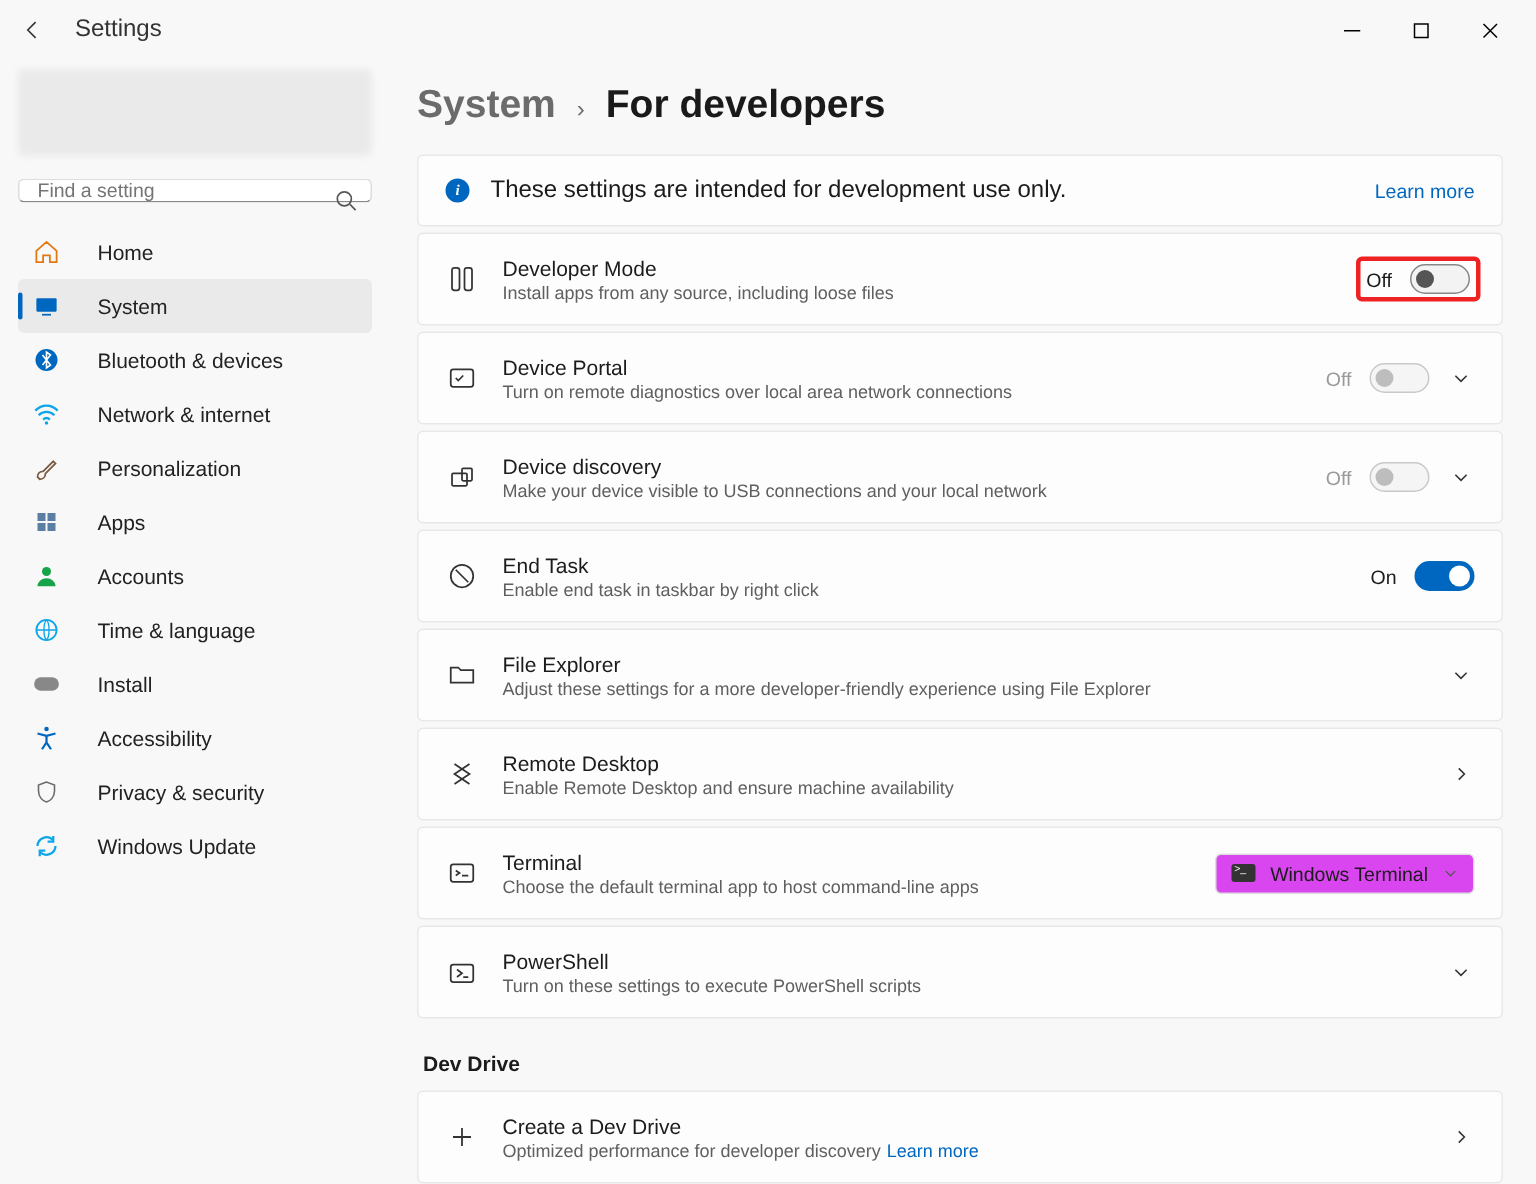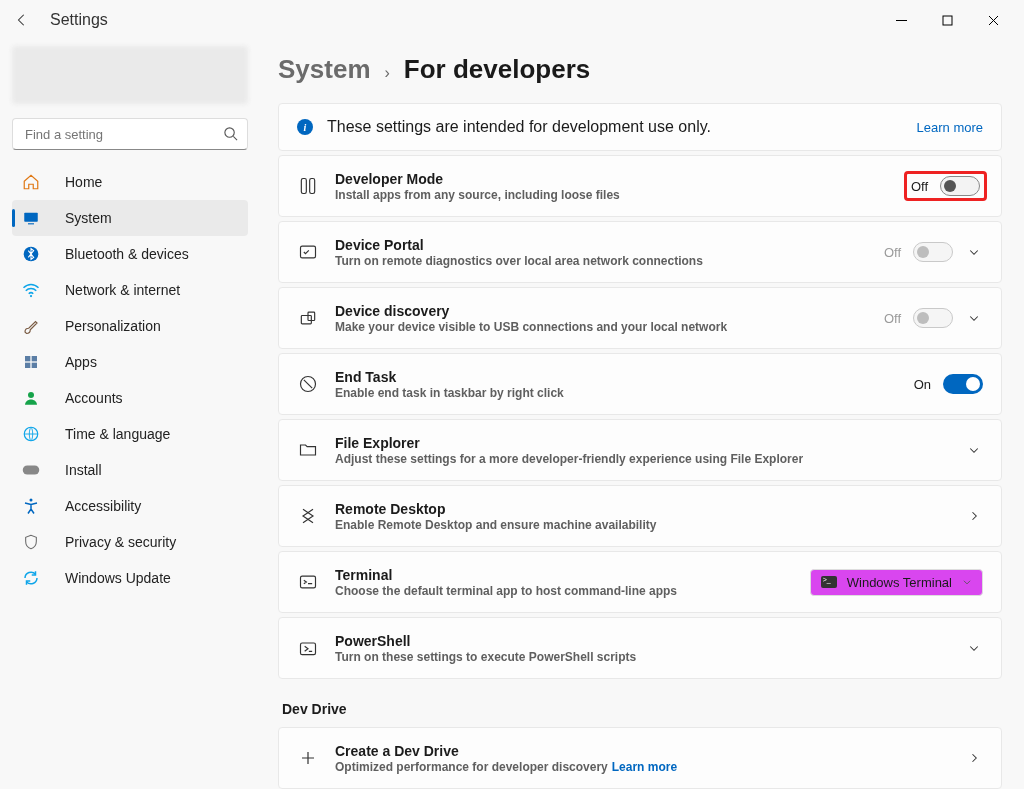--- a/index.html
+++ b/index.html
@@ -12,21 +12,21 @@
   .titlebar .spacer { flex: 1; }
   .winbtn { width: 46px; height: 32px; display: flex; align-items: center; justify-content: center; cursor: pointer; }
   .winbtn svg { width: 11px; height: 11px; }
 
   
   .app { display: flex; height: calc(100% - 40px); }
   .sidebar { width: 260px; padding: 6px 12px 0 12px; }
   .avatar-block { width: 236px; height: 58px; border-radius: 4px; background: #eaeaea; filter: blur(2px); margin-bottom: 14px; }
 
   .searchwrap { position: relative; margin-bottom: 14px; }
-  .search { width: 100%; height: 32px; border: 1px solid #ddd; border-radius: 4px; background: #fff; font-size: 13px; padding: 0 45px 0 12px; outline: none; border-bottom: 1px solid #888;}
+  .search { width: 100%; height: 16px; border: 1px solid #ddd; border-radius: 4px; background: #fff; font-size: 13px; padding: 0 45px 0 12px; outline: none; border-bottom: 1px solid #888;}
   .searchwrap .sicon { position: absolute; right: 10px; top: 8px; color: #555; }
 
   .nav { list-style: none; }
   .nav li { display: flex; align-items: center; height: 36px; padding: 0 10px; border-radius: 4px; cursor: pointer; font-size: 14px; color: #222; position: relative; gap: 11px; }
   .nav li .nicon { width: 18px; height: 18px; margin-right: 14px; display: flex; align-items: center; justify-content: center; }
   .nav li.selected { background: #eaeaea; }
   .nav li.selected::before { content: ""; position: absolute; left: 0; top: 9px; bottom: 9px; width: 3px; background: #0067c0; border-radius: 2px; }
 
   
   .main { flex: 1; padding: 14px 22px 0 18px; overflow-y: auto; }
@@ -36,21 +36,21 @@
   .breadcrumb .b2 { font-size: 26px; font-weight: 600; color: #1a1a1a; }
 
   .panel { background: #fdfdfd; border: 1px solid #e8e8e8; border-radius: 4px; margin-bottom: 4px; }
   .infobar { display: flex; align-items: center; padding: 14px 18px; }
   .infobar .iicon { width: 16px; height: 16px; border-radius: 50%; background: #0067c0; color: #fff; display: flex; align-items: center; justify-content: center; font-size: 10px; font-weight: bold; margin-right: 14px; flex-shrink: 0; font-family: Georgia, serif; font-style: italic;}
   .infobar .itext { font-size: 16px; color: #1b1b1b; }
   .infobar .learn { margin-left: auto; color: #0067c0; font-size: 13px; cursor: pointer; }
 
   .row { display: flex; align-items: center; padding: 14px 18px; min-height: 62px; border-radius: 4px;}
   .row .ricon { width: 22px; display: flex; align-items: center; justify-content: center; margin-right: 16px; color: #333; flex-shrink: 0; }
-  .row .textcol { flex: 1; min-width: 0; font-weight: bold; }
+  .row .textcol { flex: 1; min-width: 0; }
   .row .rtitle { font-size: 14px; color: #1b1b1b; }
   .row .rdesc { font-size: 12px; color: #5f5f5f; margin-top: 1px; }
   .row .rdesc .learn-inline { color: #0067c0; cursor: pointer; margin-left: 4px;}
   .row .controls { display: flex; align-items: center; gap: 12px; }
   .row .state { font-size: 13px; color: #1b1b1b; }
   .row .state.disabled { color: #9a9a9a; }
   .row .expander { color: #333; cursor: pointer; display: flex; align-items: center; justify-content:center; width: 18px;}
   .row .expander svg { width: 12px; height: 12px;}
 
   .highlight { border: 3px solid #e22; border-radius: 4px; padding: 2px 4px; margin: -2px -4px; display:flex; align-items:center; gap:12px;}

